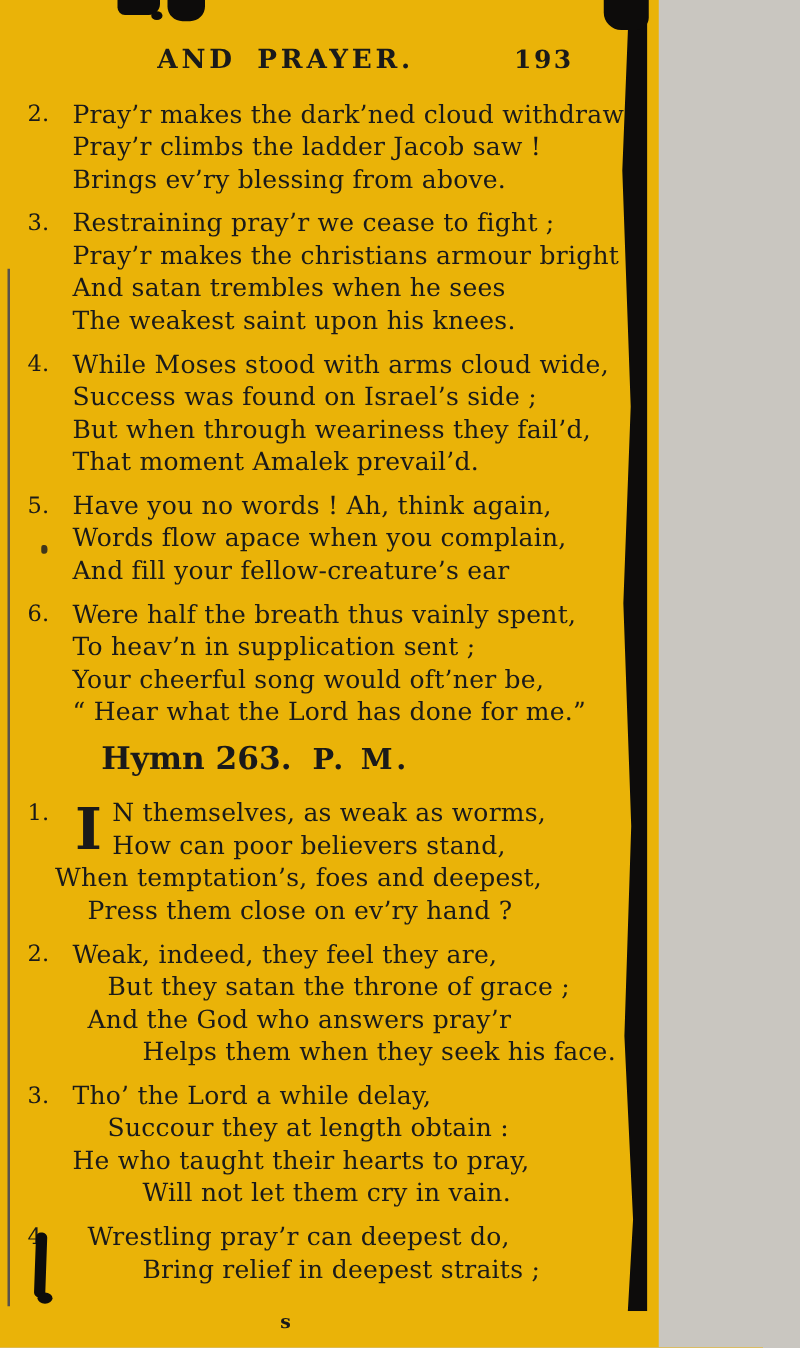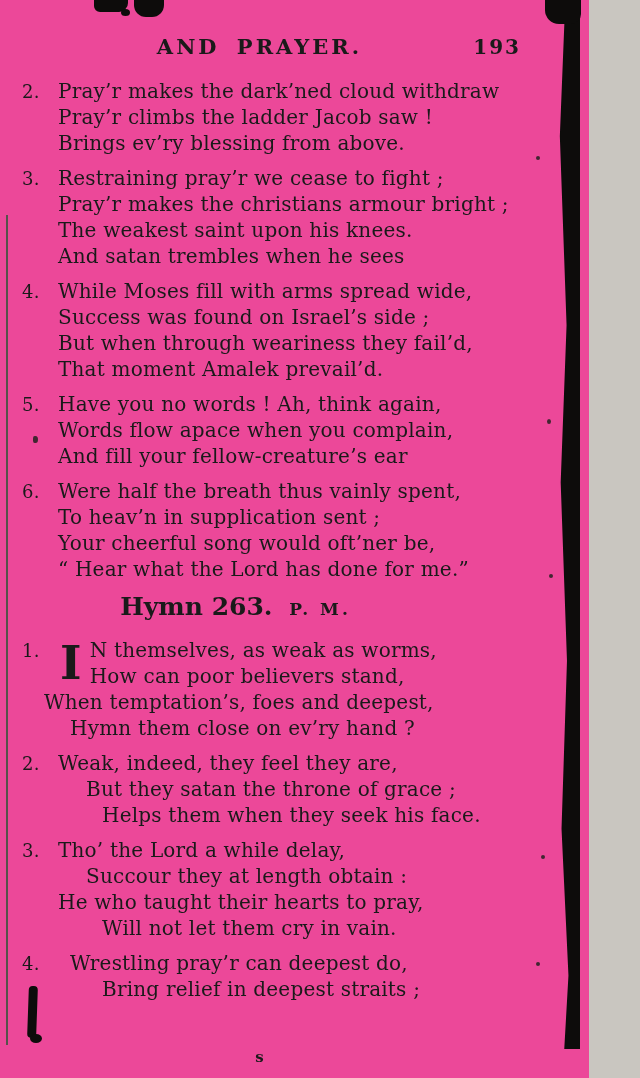--- a/index.html
+++ b/index.html
@@ -4,22 +4,22 @@
 <style>
   * { box-sizing: border-box; }
   html, body { margin: 0; padding: 0; }
   body {
     width: 640px; height: 1078px;
     background: #c9c6c0;
     font-family: "DejaVu Serif", "Liberation Serif", serif;
   }
   .page {
     position: relative;
-    width: 589px; height: 1078px;
-    background: #ec4899;
+    width: 527px; height: 1078px;
+    background: #eab308;
     color: #1a1a1a;
     overflow: hidden;
   }
 
   
   .header { position: relative; height: 28px; margin-top: 34px; }
   .header-title {
     text-align: center;
     font-size: 21px; font-weight: bold;
     letter-spacing: 3px; word-spacing: 7px;
@@ -40,32 +40,32 @@
     line-height: 26px;
     letter-spacing: 0.2px;
   }
   .stanza-num {
     position: absolute; left: 0; top: 1px;
     font-size: 18px;
   }
   .line { white-space: nowrap; }
   .indent-sm { margin-left: 12px; }
   .indent-md { margin-left: 28px; }
-  .indent-lg { margin-left: 44px; }
+  .indent-lg { margin-left: 56px; }
   .outdent  { margin-left: -14px; }
 
   
   .hymn-heading {
     text-align: center;
     padding-right: 70px;
     margin: 10px 0 16px 0;
     font-size: 25px; font-weight: bold;
   }
   .hymn-heading .meter {
-    font-size: 17px; font-weight: bold; letter-spacing: 3px;
+    font-size: 23px; font-weight: bold; letter-spacing: 3px;
     margin-left: 8px;
   }
 
   
   .dropcap {
     float: left;
     font-size: 46px; line-height: 50px; height: 50px;
     font-weight: bold;
     margin: 1px 8px 0 2px;
   }
@@ -114,27 +114,27 @@
       <span class="stanza-num">2.</span>
       <div class="line">Pray’r makes the dark’ned cloud withdraw</div>
       <div class="line">Pray’r climbs the ladder Jacob saw !</div>
       <div class="line">Brings ev’ry blessing from above.</div>
     </div>
 
     <div class="stanza">
       <span class="stanza-num">3.</span>
       <div class="line">Restraining pray’r we cease to fight ;</div>
       <div class="line">Pray’r makes the christians armour bright ;</div>
+      <div class="line">And satan trembles when he sees</div>
       <div class="line">The weakest saint upon his knees.</div>
-      <div class="line">And satan trembles when he sees</div>
     </div>
 
     <div class="stanza">
       <span class="stanza-num">4.</span>
-      <div class="line">While Moses fill with arms spread wide,</div>
+      <div class="line">While Moses stood with arms cloud wide,</div>
       <div class="line">Success was found on Israel’s side ;</div>
       <div class="line">But when through weariness they fail’d,</div>
       <div class="line">That moment Amalek prevail’d.</div>
     </div>
 
     <div class="stanza">
       <span class="stanza-num">5.</span>
       <div class="line">Have you no words !  Ah, think again,</div>
       <div class="line">Words flow apace when you complain,</div>
       <div class="line">And fill your fellow-creature’s ear</div>
@@ -152,27 +152,28 @@
       <span>Hymn 263.</span>
       <span class="meter">P. M.</span>
     </div>
 
     <div class="stanza">
       <span class="stanza-num">1.</span>
       <span class="dropcap">I</span>
       <div class="line">N themselves, as weak as worms,</div>
       <div class="line">How can poor believers stand,</div>
       <div class="line outdent">When temptation’s, foes and deepest,</div>
-      <div class="line indent-sm">Hymn them close on ev’ry hand ?</div>
+      <div class="line indent-sm">Press them close on ev’ry hand ?</div>
     </div>
 
     <div class="stanza">
       <span class="stanza-num">2.</span>
       <div class="line">Weak, indeed, they feel they are,</div>
       <div class="line indent-md">But they satan the throne of grace ;</div>
+      <div class="line indent-sm">And the God who answers pray’r</div>
       <div class="line indent-lg">Helps them when they seek his face.</div>
     </div>
 
     <div class="stanza">
       <span class="stanza-num">3.</span>
       <div class="line">Tho’ the Lord a while delay,</div>
       <div class="line indent-md">Succour they at length obtain :</div>
       <div class="line">He who taught their hearts to pray,</div>
       <div class="line indent-lg">Will not let them cry in vain.</div>
     </div>

